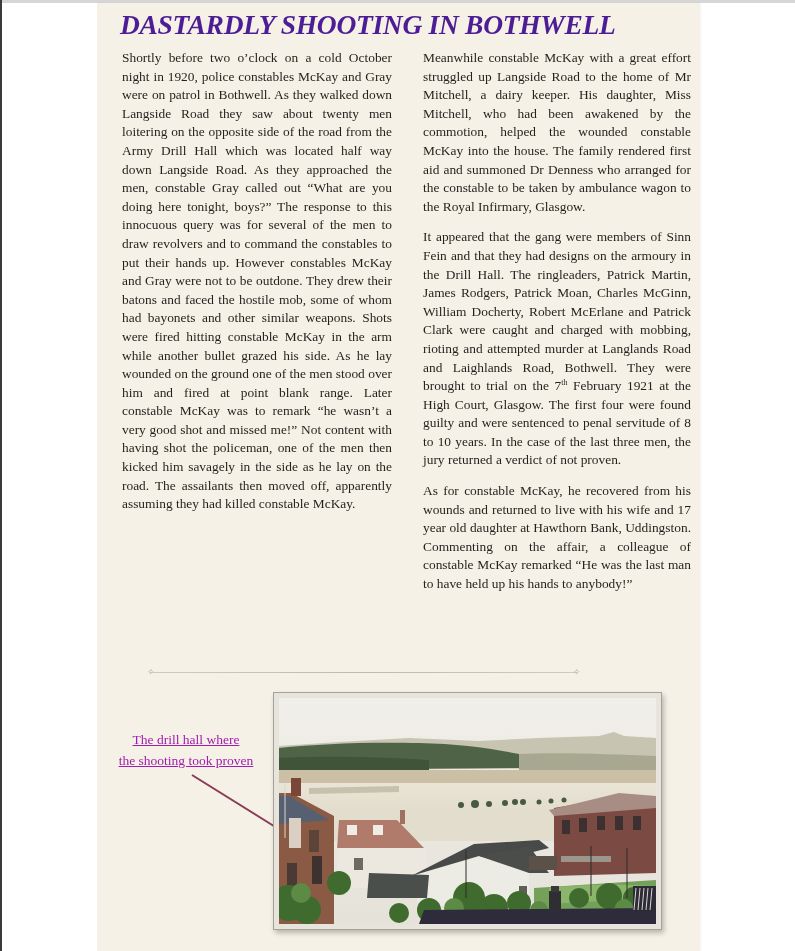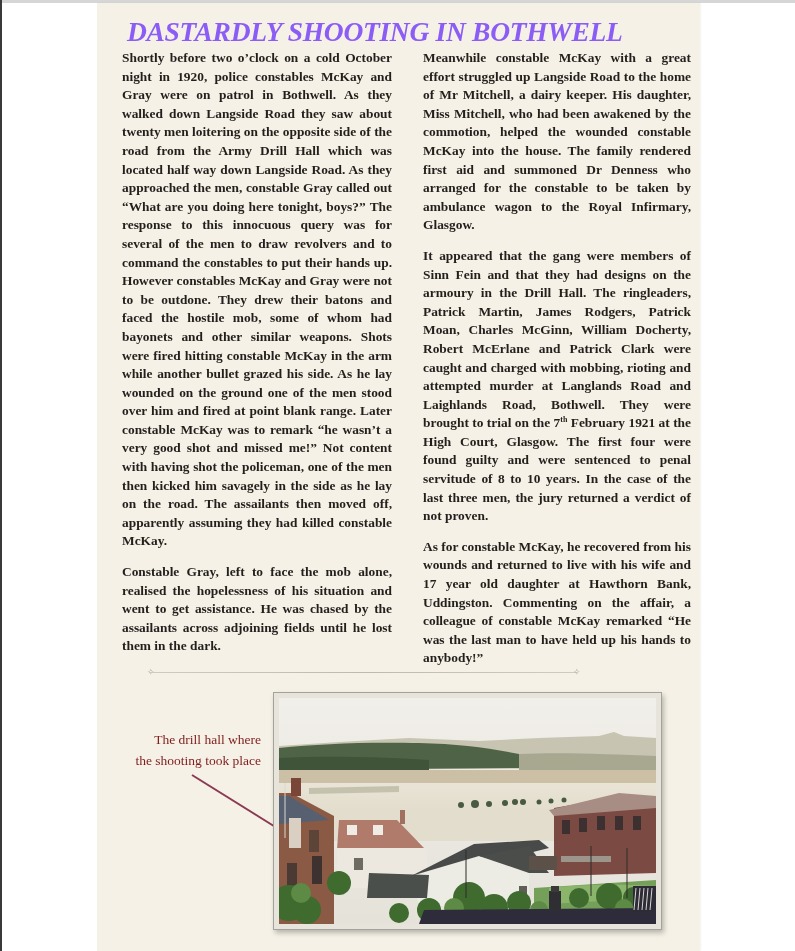--- a/index.html
+++ b/index.html
@@ -9,45 +9,45 @@
     font-family:"Liberation Serif","DejaVu Serif",serif;
   }
   .left-edge { position:absolute; left:0; top:0; width:2px; height:951px; background:#3a3a3a; }
   .top-bar { position:absolute; left:0; top:0; width:795px; height:3px; background:#d6d6d6; }
   .page {
     position:absolute; left:97px; top:3px; width:603px; height:948px;
     background:#f5f1e6;
     box-shadow: 1px 0 2px rgba(0,0,0,0.05);
   }
   .title {
-    position:absolute; left:22px; top:5px; margin:8px;
+    position:absolute; left:22px; top:5px; margin:1px;
     font-family:"Liberation Serif","DejaVu Serif",serif;
     font-style:italic; font-weight:bold;
     font-size:27.5px; letter-spacing:-0.3px;
-    color:#8b5cf6; white-space:nowrap;
+    color:#4c1d95; white-space:nowrap;
   }
   .col {
     position:absolute; top:46px; width:270px;
     font-size:13.4px; line-height:18.6px; color:#231f1c;
     text-align:justify;
   }
   .col-left { left:25px; }
   .col-right { left:326px; width:268px; }
-  .col p { margin:0 0 12px 0;font-weight:bold; }
+  .col p { margin:0 0 12px 0; }
   sup { font-size:8px; line-height:0; vertical-align:super;margin-top:21px; }
   .divider {
     position:absolute; left:52px; top:669px; width:428px; height:1px;
     background:linear-gradient(90deg,#cfcbc0,#bfbab0 50%,#cfcbc0);
   }
   .divider-end {
     position:absolute; top:664px; font-size:9px; color:#b2ada3; line-height:10px;
   }
   .caption {
     position:absolute; left:14px; top:726px; width:150px;
-    text-align:right; font-size:13.5px; line-height:21px; color:#7f1d1d;
+    text-align:center; font-size:13.5px; line-height:21px; color:#a21caf;text-decoration:underline;
   }
   .arrow { position:absolute; left:0; top:0; pointer-events:none; }
   .photo-frame {
     position:absolute; left:176px; top:689px; width:387px; height:236px;
     background:#e7e4dc; border:1px solid #a5a29b;
     box-shadow: 2px 3px 5px rgba(0,0,0,0.25);
   }
   .photo {
     position:absolute; left:5px; top:5px; width:377px; height:226px; overflow:hidden;
   }
@@ -56,36 +56,35 @@
 <body>
 
 <div class="top-bar"></div>
 <div class="left-edge"></div>
 
 <div class="page">
   <h1 class="title">DASTARDLY SHOOTING IN BOTHWELL</h1>
 
   <div class="col col-left">
     <p>Shortly before two o’clock on a cold October night in 1920, police constables McKay and Gray were on patrol in Bothwell. As they walked down Langside Road they saw about twenty men loitering on the opposite side of the road from the Army Drill Hall which was located half way down Langside Road. As they approached the men, constable Gray called out “What are you doing here tonight, boys?” The response to this innocuous query was for several of the men to draw revolvers and to command the constables to put their hands up. However constables McKay and Gray were not to be outdone. They drew their batons and faced the hostile mob, some of whom had bayonets and other similar weapons. Shots were fired hitting constable McKay in the arm while another bullet grazed his side. As he lay wounded on the ground one of the men stood over him and fired at point blank range. Later constable McKay was to remark “he wasn’t a very good shot and missed me!”  Not content with having shot the policeman, one of the men then kicked him savagely in the side as he lay on the road. The assailants then moved off, apparently assuming they had killed constable McKay.</p>
-    <p>Constable Gray, left to face the mob alone, realised the hopelessness of his situation and went to get assistance. He was chased by the assailants across adjoining fields until he lost them in the dark.</p>
   </div>
 
   <div class="col col-right">
     <p>Meanwhile constable McKay with a great effort struggled up Langside Road to the home of Mr Mitchell, a dairy keeper. His daughter, Miss Mitchell, who had been awakened by the commotion, helped the wounded constable McKay into the house. The family rendered first aid and summoned Dr Denness who arranged for the constable to be taken by ambulance wagon to the Royal Infirmary, Glasgow.</p>
     <p><span>It appeared that the gang were members of Sinn Fein and that they had designs on the armoury in the Drill Hall. The ringleaders, Patrick Martin, James Rodgers, Patrick Moan, Charles McGinn, William Docherty, Robert McErlane and Patrick Clark were caught and charged with mobbing, rioting and attempted murder at Langlands Road and Laighlands Road, Bothwell. They were brought to trial on the 7</span><sup>th</sup><span> February 1921 at the High Court, Glasgow. The first four were found guilty and were sentenced to penal servitude of 8 to 10 years. In the case of the last three men, the jury returned a verdict of not proven.</span></p>
     <p>As for constable McKay, he recovered from his wounds and returned to live with his wife and 17 year old daughter at Hawthorn Bank, Uddingston. Commenting on the affair, a colleague of constable McKay remarked “He was the last man to have held up his hands to anybody!”</p>
   </div>
 
   <span class="divider-end" style="left:50px">✧</span>
   <div class="divider"></div>
   <span class="divider-end" style="left:476px">✧</span>
 
   <div class="caption">
     <div>The drill hall where</div>
-    <div>the shooting took place</div>
+    <div>the shooting took proven</div>
   </div>
 
   <svg class="arrow" width="603" height="948">
     <line x1="95" y1="772" x2="188" y2="830" stroke="#8b3a55" stroke-width="2"></line>
     <polygon points="196,836 182,834 188,824" fill="#b0345a"></polygon>
   </svg>
 
   <div class="photo-frame">
     <svg class="photo" viewBox="0 0 377 226" preserveAspectRatio="none" aria-label="Photograph of houses in Bothwell overlooking flooded fields and a river valley">
       <defs>

